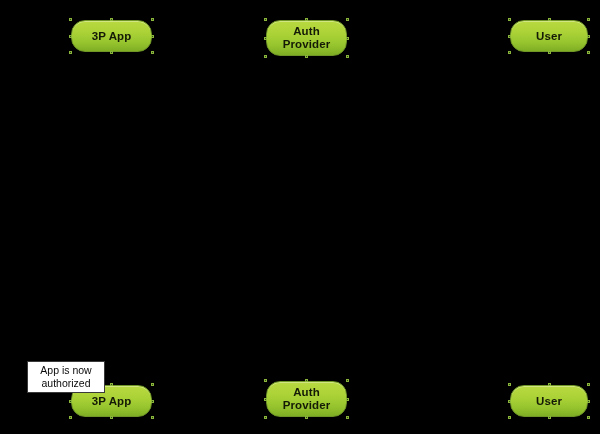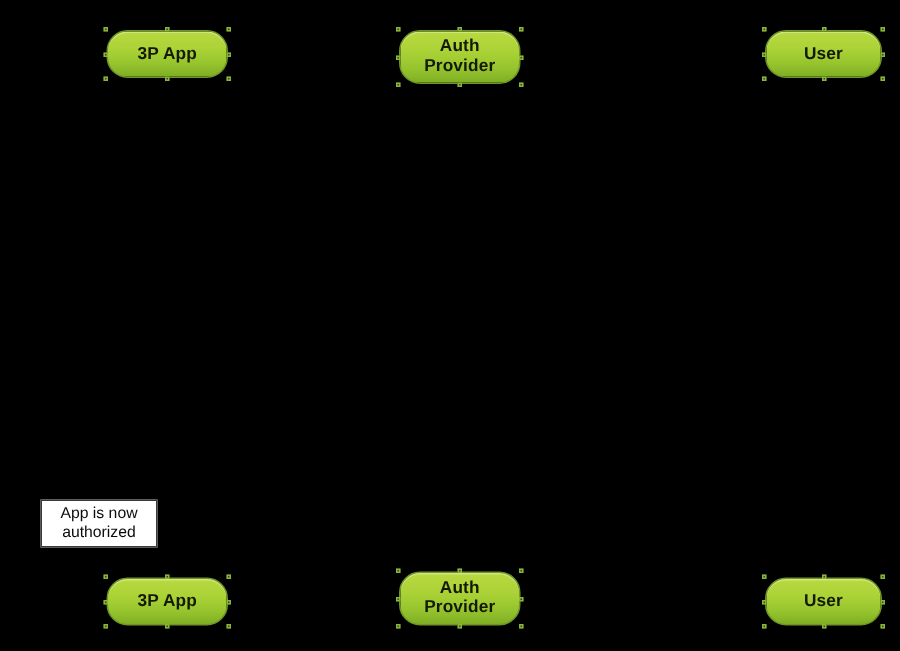--- a/index.html
+++ b/index.html
@@ -57,20 +57,21 @@
     box-sizing: border-box;
     background: #ffffff;
     border: 1px solid #3a3a3a;
     color: #0a0a0a;
     font-size: 10.5px;
     line-height: 13px;
     display: flex;
     align-items: center;
     justify-content: center;
     text-align: center;
+    margin-top: 28px;
   }
   .note-box .label {
     display: block;
     padding: 0 4px;
     white-space: pre-line;
   }
 
   
   .lifeline {
     position: absolute;

